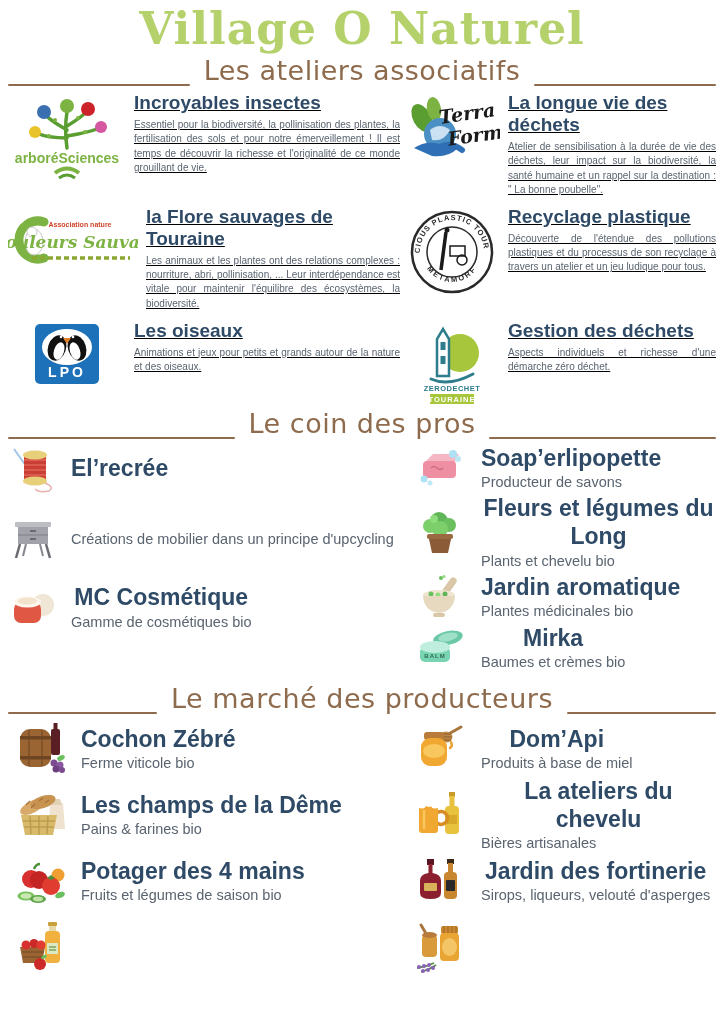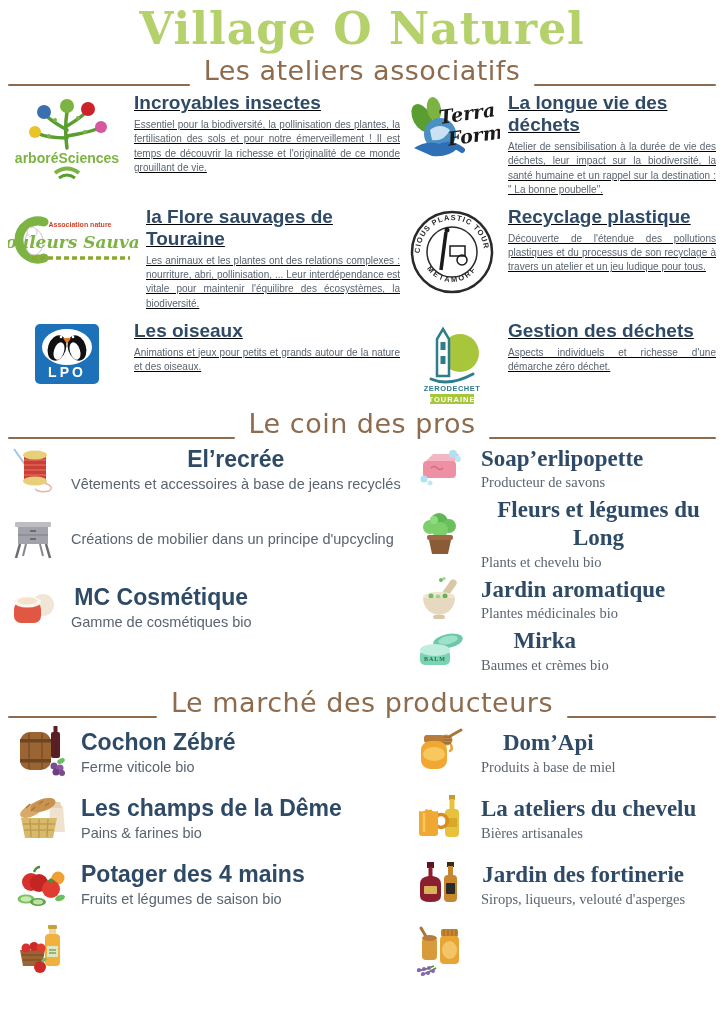--- a/index.html
+++ b/index.html
@@ -25,21 +25,21 @@
   .alogo{flex:0 0 118px;display:flex;align-items:flex-start;justify-content:center;padding-top:4px;}
   .acell.r .alogo{flex:0 0 96px;}
   .abody{flex:1;min-width:0;text-decoration:underline;}
   .atitle{font-size:19px;font-weight:bold;color:#2e4a66;margin-bottom:4px;}
   .atext{font-size:10px;line-height:1.42;color:#5a6470;text-align:justify;}
   .acell.short{margin-bottom:2px;}
 
   
   .two-col{display:flex;}
   .col-l{flex:0 0 404px;display:flex;flex-direction:column;}
-  .col-r{flex:1;display:flex;flex-direction:column;font-family:Liberation Serif, serif;}
+  .col-r{flex:1;display:flex;flex-direction:column;}
   .pitem{display:flex;align-items:center;gap:13px;}
   .picon{flex:0 0 50px;display:flex;align-items:center;justify-content:center;}
   .ptitle{font-size:23px;font-weight:bold;color:#2e4a66;line-height:1.2;text-align:center;}
   .psub{font-size:14.5px;color:#5a6470;margin-top:2px;}
 
   .pros .col-l .pitem{margin-bottom:21px;}
   .pros .col-r .pitem{margin-bottom:5px;}
   .pros .col-r .picon{flex-basis:56px;}
 
   .marche-grid .col-l .pitem,.marche-grid .col-r .pitem{margin-bottom:9px;height:57px;}
@@ -216,21 +216,20 @@
                 <line x1="15" y1="25" x2="37" y2="25"></line>
                 <line x1="15" y1="30" x2="37" y2="30"></line>
               </g>
             <ellipse cx="26" cy="10" rx="12" ry="4.5" fill="#e8d07a"></ellipse>
             <ellipse cx="26" cy="36" rx="12" ry="4.5" fill="#e8d07a"></ellipse>
             <path d="M36 38 Q46 42 40 46 Q30 48 26 44" stroke="#e8b2ab" stroke-width="1.5" fill="none"></path>
           </svg>
         </div>
         <div class="ptext">
           <div class="ptitle">El’recrée</div>
-          <div class="psub">Vêtements et accessoires à base de jeans recyclés</div>
         </div>
       </div>
       <div class="pitem">
         <div class="picon">
           <svg width="48" height="48" viewBox="0 0 48 48">
             <rect x="6" y="8" width="36" height="5" rx="1" fill="#bdbdc4"></rect>
             <rect x="9" y="13" width="30" height="17" fill="#a2a2aa"></rect>
             <line x1="9" y1="21" x2="39" y2="21" stroke="#8a8a92" stroke-width="1.5"></line>
             <rect x="21" y="16" width="6" height="2" fill="#6b6b72"></rect>
               <rect x="21" y="24" width="6" height="2" fill="#6b6b72"></rect>

